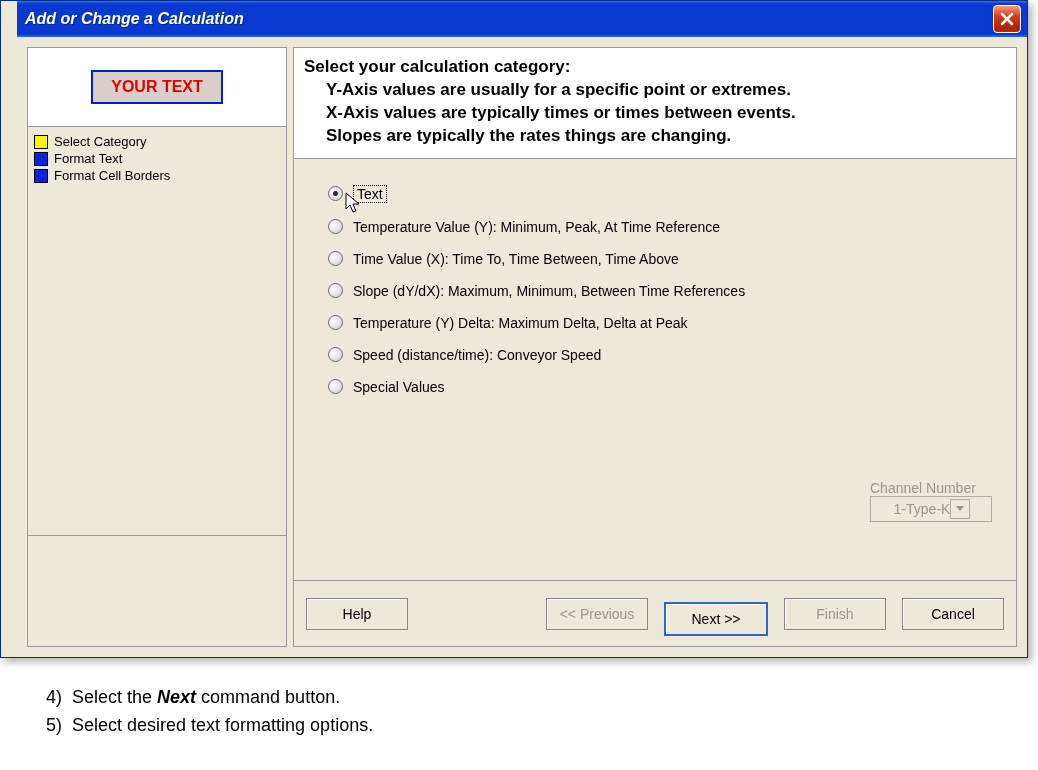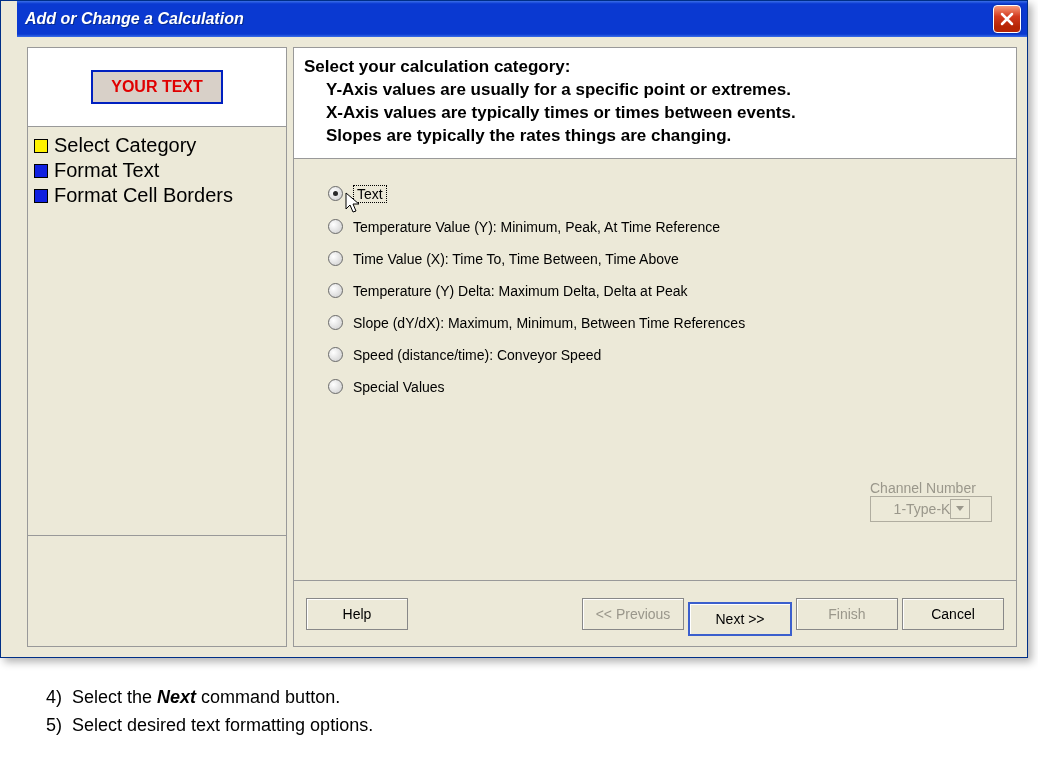--- a/index.html
+++ b/index.html
@@ -78,21 +78,21 @@
   }
   .step-list {
     padding: 6px 6px;
     flex: 1;
   }
   .step-item {
     display: flex;
     align-items: center;
     gap: 6px;
     padding: 1px 0;
-    font-size: 20px;
+    font-size: 13px;
   }
   .sq {
     width: 12px;
     height: 12px;
     display: inline-block;
     border: 1px solid #000;
   }
   .sq.yellow { background: #fff200; }
   .sq.blue { background: #1020e0; }
   .bottom-blank {
@@ -190,21 +190,21 @@
     border: 1px solid #b0ada0;
     background: #ece9d8;
     display: flex;
     align-items: center;
     justify-content: center;
   }
   .button-bar {
     border-top: 1px solid #999;
     padding: 10px 12px;
     display: flex;
-    gap: 4px;
+    gap: 16px;
     align-items: center;
   }
   .btn {
     min-width: 100px;
     height: 30px;
     border: 1px solid #888;
     background: #ece9d8;
     display: flex;
     align-items: center;
     justify-content: center;
@@ -276,25 +276,25 @@
         <div class="radio-row">
           <span class="radio-circle"></span>
           <span class="radio-label">Temperature Value (Y):  Minimum, Peak, At Time Reference</span>
         </div>
         <div class="radio-row">
           <span class="radio-circle"></span>
           <span class="radio-label">Time Value (X):  Time To, Time Between, Time Above</span>
         </div>
         <div class="radio-row">
           <span class="radio-circle"></span>
+          <span class="radio-label">Slope (dY/dX):  Maximum, Minimum, Between Time References</span>
+        </div>
+        <div class="radio-row">
+          <span class="radio-circle"></span>
           <span class="radio-label">Temperature (Y) Delta:  Maximum Delta, Delta at Peak</span>
-        </div>
-        <div class="radio-row">
-          <span class="radio-circle"></span>
-          <span class="radio-label">Slope (dY/dX):  Maximum, Minimum, Between Time References</span>
         </div>
         <div class="radio-row">
           <span class="radio-circle"></span>
           <span class="radio-label">Speed (distance/time): Conveyor Speed</span>
         </div>
         <div class="radio-row">
           <span class="radio-circle"></span>
           <span class="radio-label">Special  Values</span>
         </div>
 

